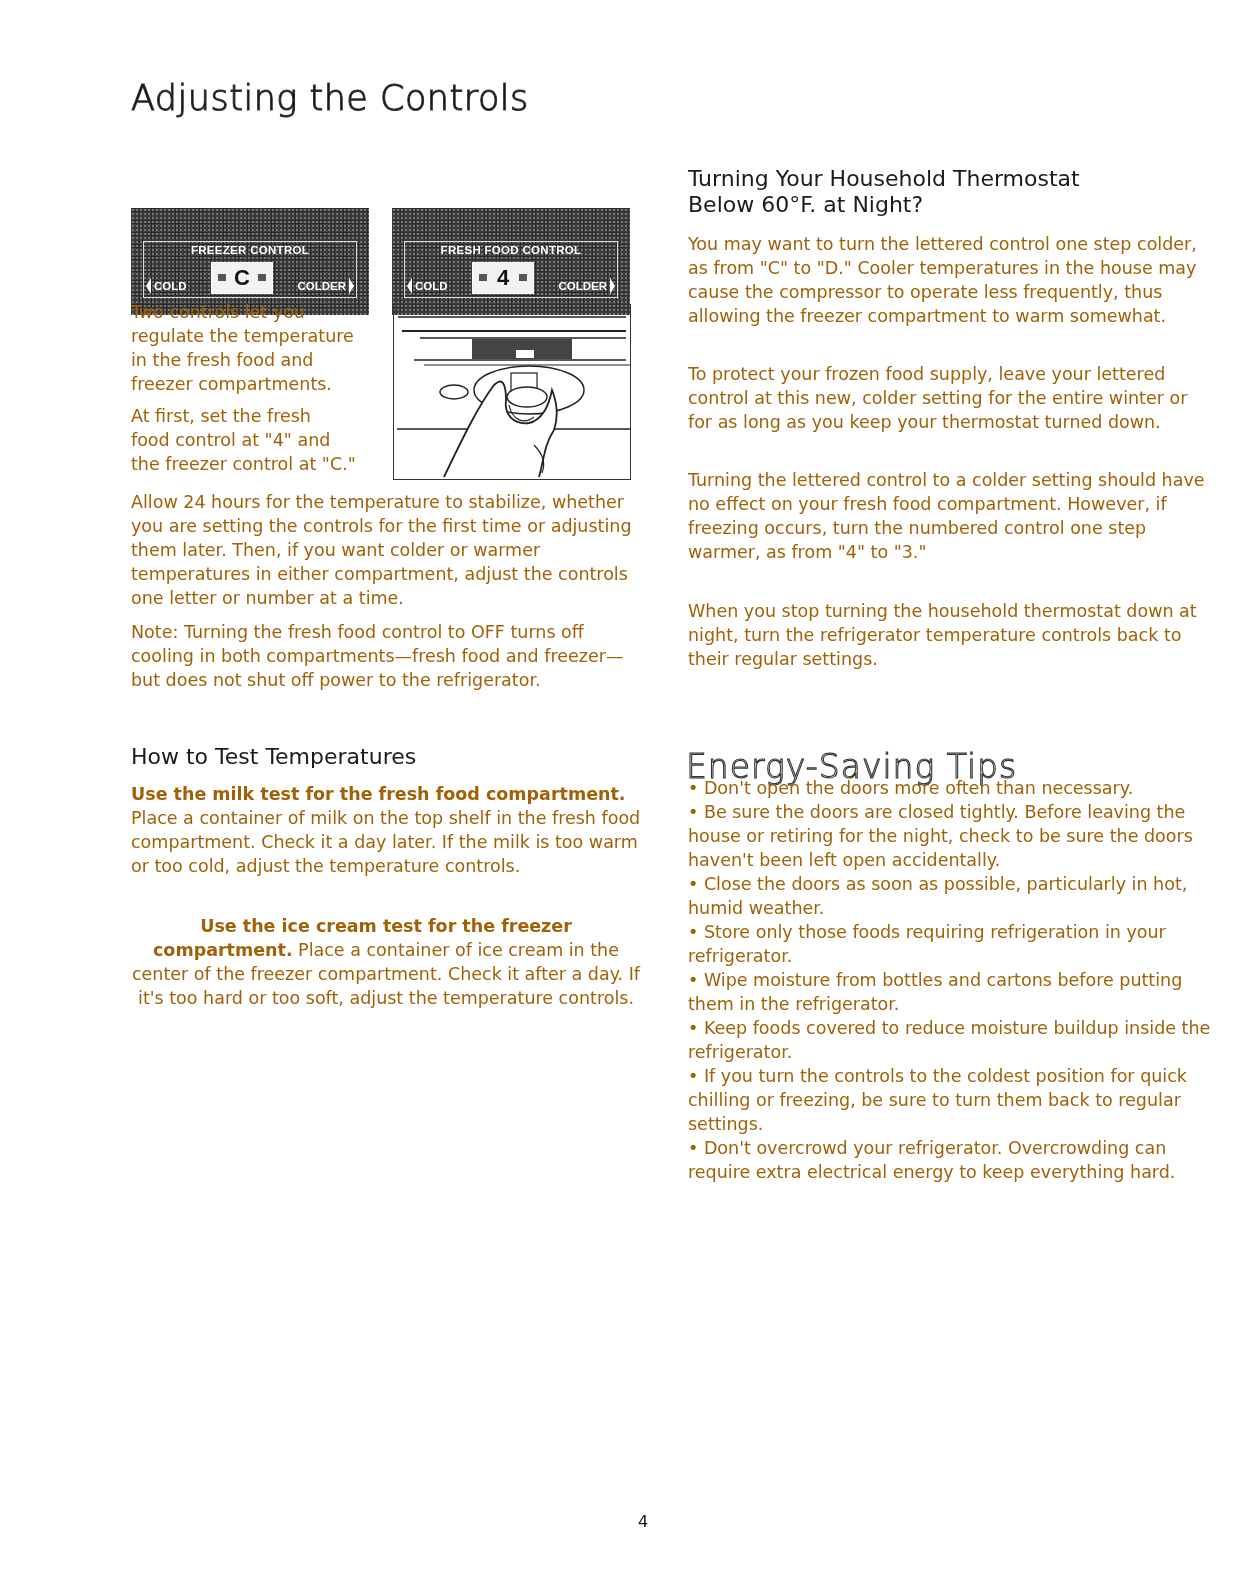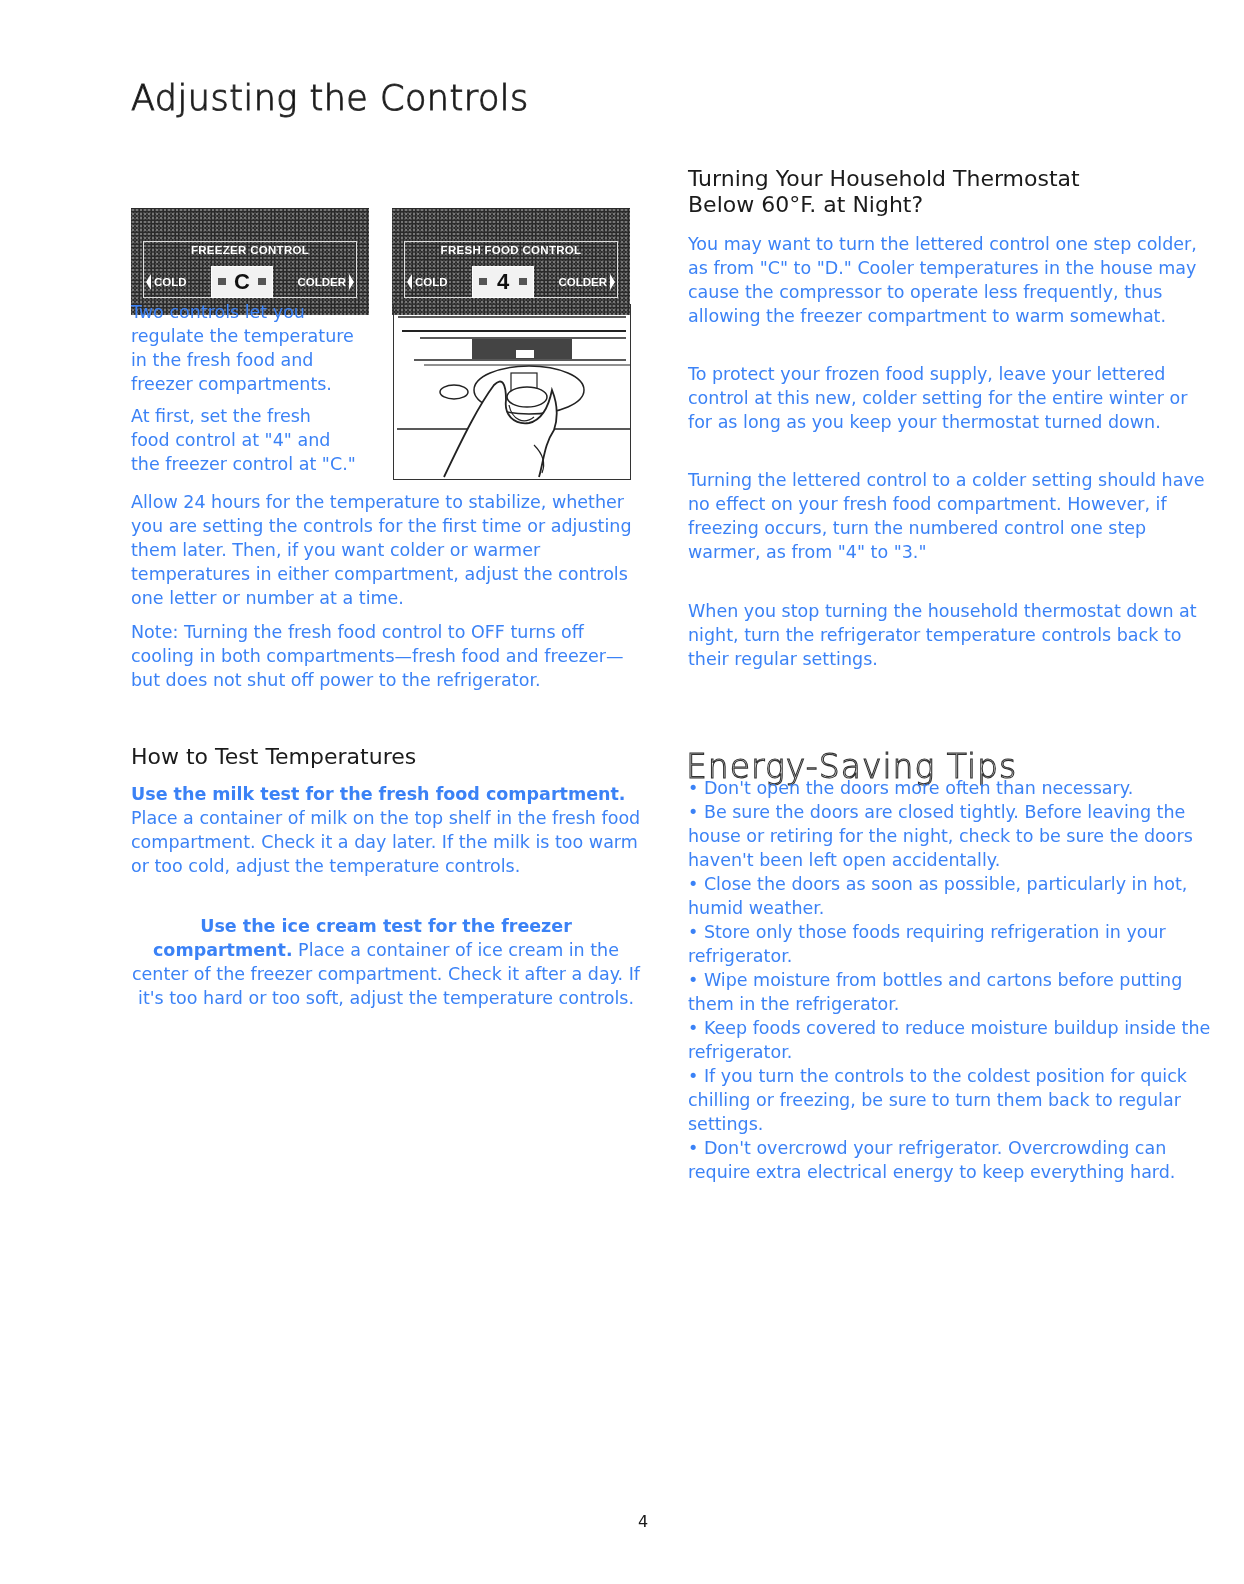--- a/index.html
+++ b/index.html
@@ -35,22 +35,22 @@
   .panel-inner {
     position: absolute; left: 12px; right: 12px; top: 33px; height: 55px;
     border: 1.5px solid #ddd;
   }
   .panel-label {
     position: absolute; top: 2px; left: 0; right: 0; text-align: center;
     color: #fff; font-size: 11.5px; font-weight: bold; letter-spacing: 0.3px;
     font-family: "Liberation Sans", sans-serif;
   }
   .panel-row {
-    position: absolute; top: 20px; left: 0; right: 0; height: 40px;
-    display: flex; align-items: center; justify-content: space-between;
+    position: absolute; top: 20px; left: 0; right: 0; height: 32px;
+    display: flex; align-items: flex-end; justify-content: space-between;
     color: #fff; font-weight: bold; font-size: 11.5px;
     font-family: "Liberation Sans", sans-serif;
   }
   .arrow-l { display: inline-block; width: 0; height: 0;
     border-top: 8px solid transparent; border-bottom: 8px solid transparent;
     border-right: 5px solid #fff; margin: 0 3px 0 2px; }
   .arrow-r { display: inline-block; width: 0; height: 0;
     border-top: 8px solid transparent; border-bottom: 8px solid transparent;
     border-left: 5px solid #fff; margin: 0 2px 0 3px; }
   .side { display: flex; align-items: center; }
@@ -61,21 +61,21 @@
     font-family: "Liberation Sans", sans-serif; position: relative;
   }
   .knob-window .tick { position: absolute; width: 8px; height: 7px; background: #555; top: 11px; }
   .knob-window .tick.l { left: 6px; }
   .knob-window .tick.r { right: 6px; }
   .illustration {
     position: absolute; left: 393px; top: 304px; width: 236px; height: 174px;
     border: 1.5px solid #333;
   }
   .text {
-    position: absolute; font-size: 17.5px; line-height: 24px; color: #3b82f6;
+    position: absolute; font-size: 17.5px; line-height: 24px; color: #a16207;
   }
   .text p { margin: 0; }
   .h-sub {
     position: absolute; font-size: 22px; line-height: 26px; color: #1b1b1b;
   }
   .bold { font-weight: bold; }
   .page-num {
     position: absolute; left: 638px; top: 1512px; font-size: 16px;
   }
   .tip { margin: 0 0 11px 0; }

